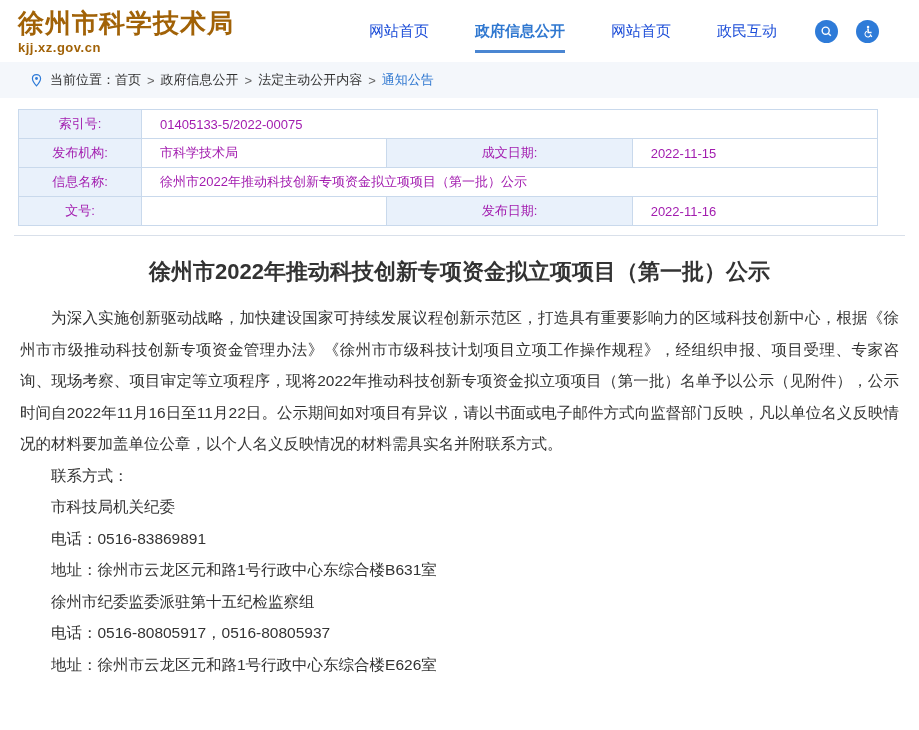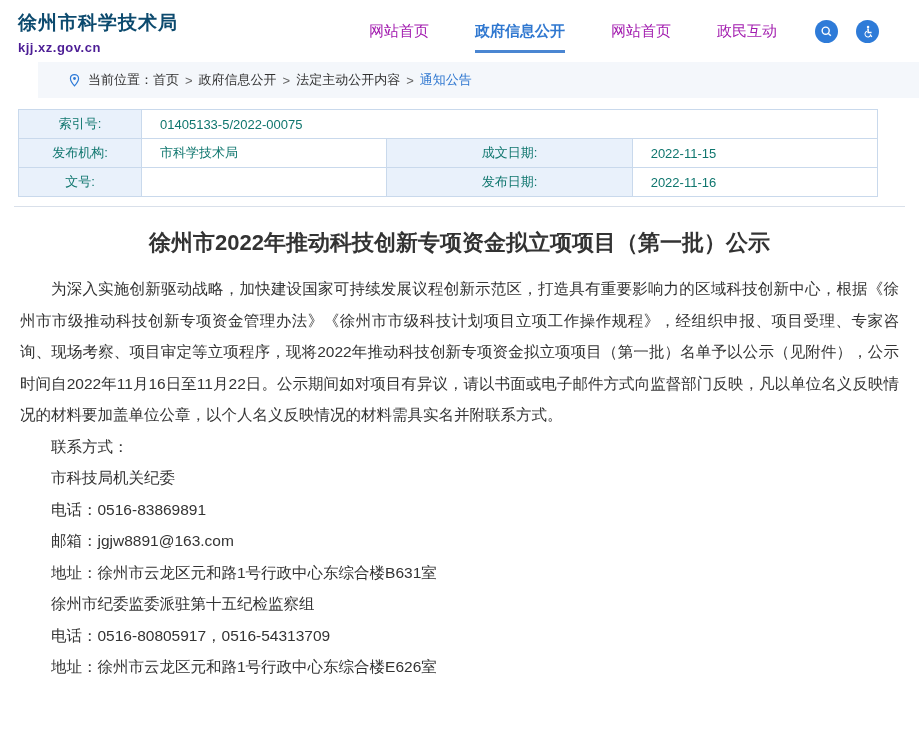--- a/index.html
+++ b/index.html
@@ -13,44 +13,44 @@
   
   .site-header {
     height: 62px;
     display: flex;
     align-items: center;
     padding: 0 18px;
     background: #fff;
   }
   .logo { cursor: pointer; }
   .logo-title {
-    font-size: 19px;
+    font-size: 26px;
     font-weight: bold;
-    color: #0c4a6e;
+    color: #a16207;
     letter-spacing: 1px;
     line-height: 30px;
     text-align: center;
   }
   .logo-domain {
     font-size: 13px;
     font-weight: bold;
-    color: #4c1d95;
+    color: #a16207;
     letter-spacing: .5px;
     margin-top: 2px;
   }
   .main-nav {
     margin-left: auto;
     display: flex;
     align-items: center;
     gap: 46px;
   }
   .nav-item {
     position: relative;
     font-size: 15px;
-    color: #a21caf;
+    color: #1d4ed8;
     text-decoration: none;
     cursor: pointer;
     white-space: nowrap;
   }
   .nav-item.active {
     color: #3078d0;
     font-weight: bold;
   }
   .nav-item.active::after {
     content: "";
@@ -83,40 +83,39 @@
 
   
   .breadcrumb-bar {
     height: 36px;
     background: #f4f7fb;
     display: flex;
     align-items: center;
     padding: 0 30px;
     font-size: 13px;
     color: #333;
-    margin-left: 38px;
   }
   .breadcrumb-bar .pin { margin-right: 7px; display: flex; }
   .crumb { color: #333; text-decoration: none; cursor: pointer; }
   .crumb-sep { margin: 0 6px; color: #666; }
   .crumb.current { color: #3078d0; }
 
   
   .meta-table {
     width: 860px;
     margin: 11px 0 0 18px;
     border-collapse: collapse;
     table-layout: fixed;
     font-size: 13px;
   }
   .meta-table td {
     border: 1px solid #c9d9ec;
     height: 29px;
     padding: 2px 16px;
-    color: #0f766e;
+    color: #a21caf;
   }
   .meta-table td.label {
     background: #e9f1fb;
     text-align: center;
   }
   .meta-table td.value { background: #fff; padding-left: 18px; margin-top: 33px; }
   .col-l1 { width: 123px; }
   .col-v1 { width: 317px; }
   .col-l2 { width: 121px; }
 
@@ -205,37 +204,40 @@
     <td class="label col-l1">索引号:</td>
     <td class="value" colspan="3">01405133-5/2022-00075</td>
   </tr>
   <tr>
     <td class="label col-l1">发布机构:</td>
     <td class="value col-v1">市科学技术局</td>
     <td class="label col-l2">成文日期:</td>
     <td class="value">2022-11-15</td>
   </tr>
   <tr>
+    <td class="label col-l1">信息名称:</td>
+    <td class="value" colspan="3">徐州市2022年推动科技创新专项资金拟立项项目（第一批）公示</td>
+  </tr>
+  <tr>
     <td class="label col-l1">文号:</td>
     <td class="value col-v1"></td>
     <td class="label col-l2">发布日期:</td>
     <td class="value">2022-11-16</td>
   </tr>
 </tbody>
   </table>
 
 <hr class="divider">
 
 <main class="article">
   <h1 class="article-title">徐州市2022年推动科技创新专项资金拟立项项目（第一批）公示</h1>
   <div class="article-body">
     <p class="justify">为深入实施创新驱动战略，加快建设国家可持续发展议程创新示范区，打造具有重要影响力的区域科技创新中心，根据《徐州市市级推动科技创新专项资金管理办法》《徐州市市级科技计划项目立项工作操作规程》，经组织申报、项目受理、专家咨询、现场考察、项目审定等立项程序，现将2022年推动科技创新专项资金拟立项项目（第一批）名单予以公示（见附件），公示时间自2022年11月16日至11月22日。公示期间如对项目有异议，请以书面或电子邮件方式向监督部门反映，凡以单位名义反映情况的材料要加盖单位公章，以个人名义反映情况的材料需具实名并附联系方式。</p>
     <p>联系方式：</p>
     <p>市科技局机关纪委</p>
     <p>电话：0516-83869891</p>
-    <p>邮箱：jgjw8891@163.com</p>
     <p>地址：徐州市云龙区元和路1号行政中心东综合楼B631室</p>
     <p>徐州市纪委监委派驻第十五纪检监察组</p>
-    <p>电话：0516-80805917，0516-54313709</p>
+    <p>电话：0516-80805917，0516-80805937</p>
     <p>地址：徐州市云龙区元和路1号行政中心东综合楼E626室</p>
 
   </div>
 </main>
 
 </body></html>

